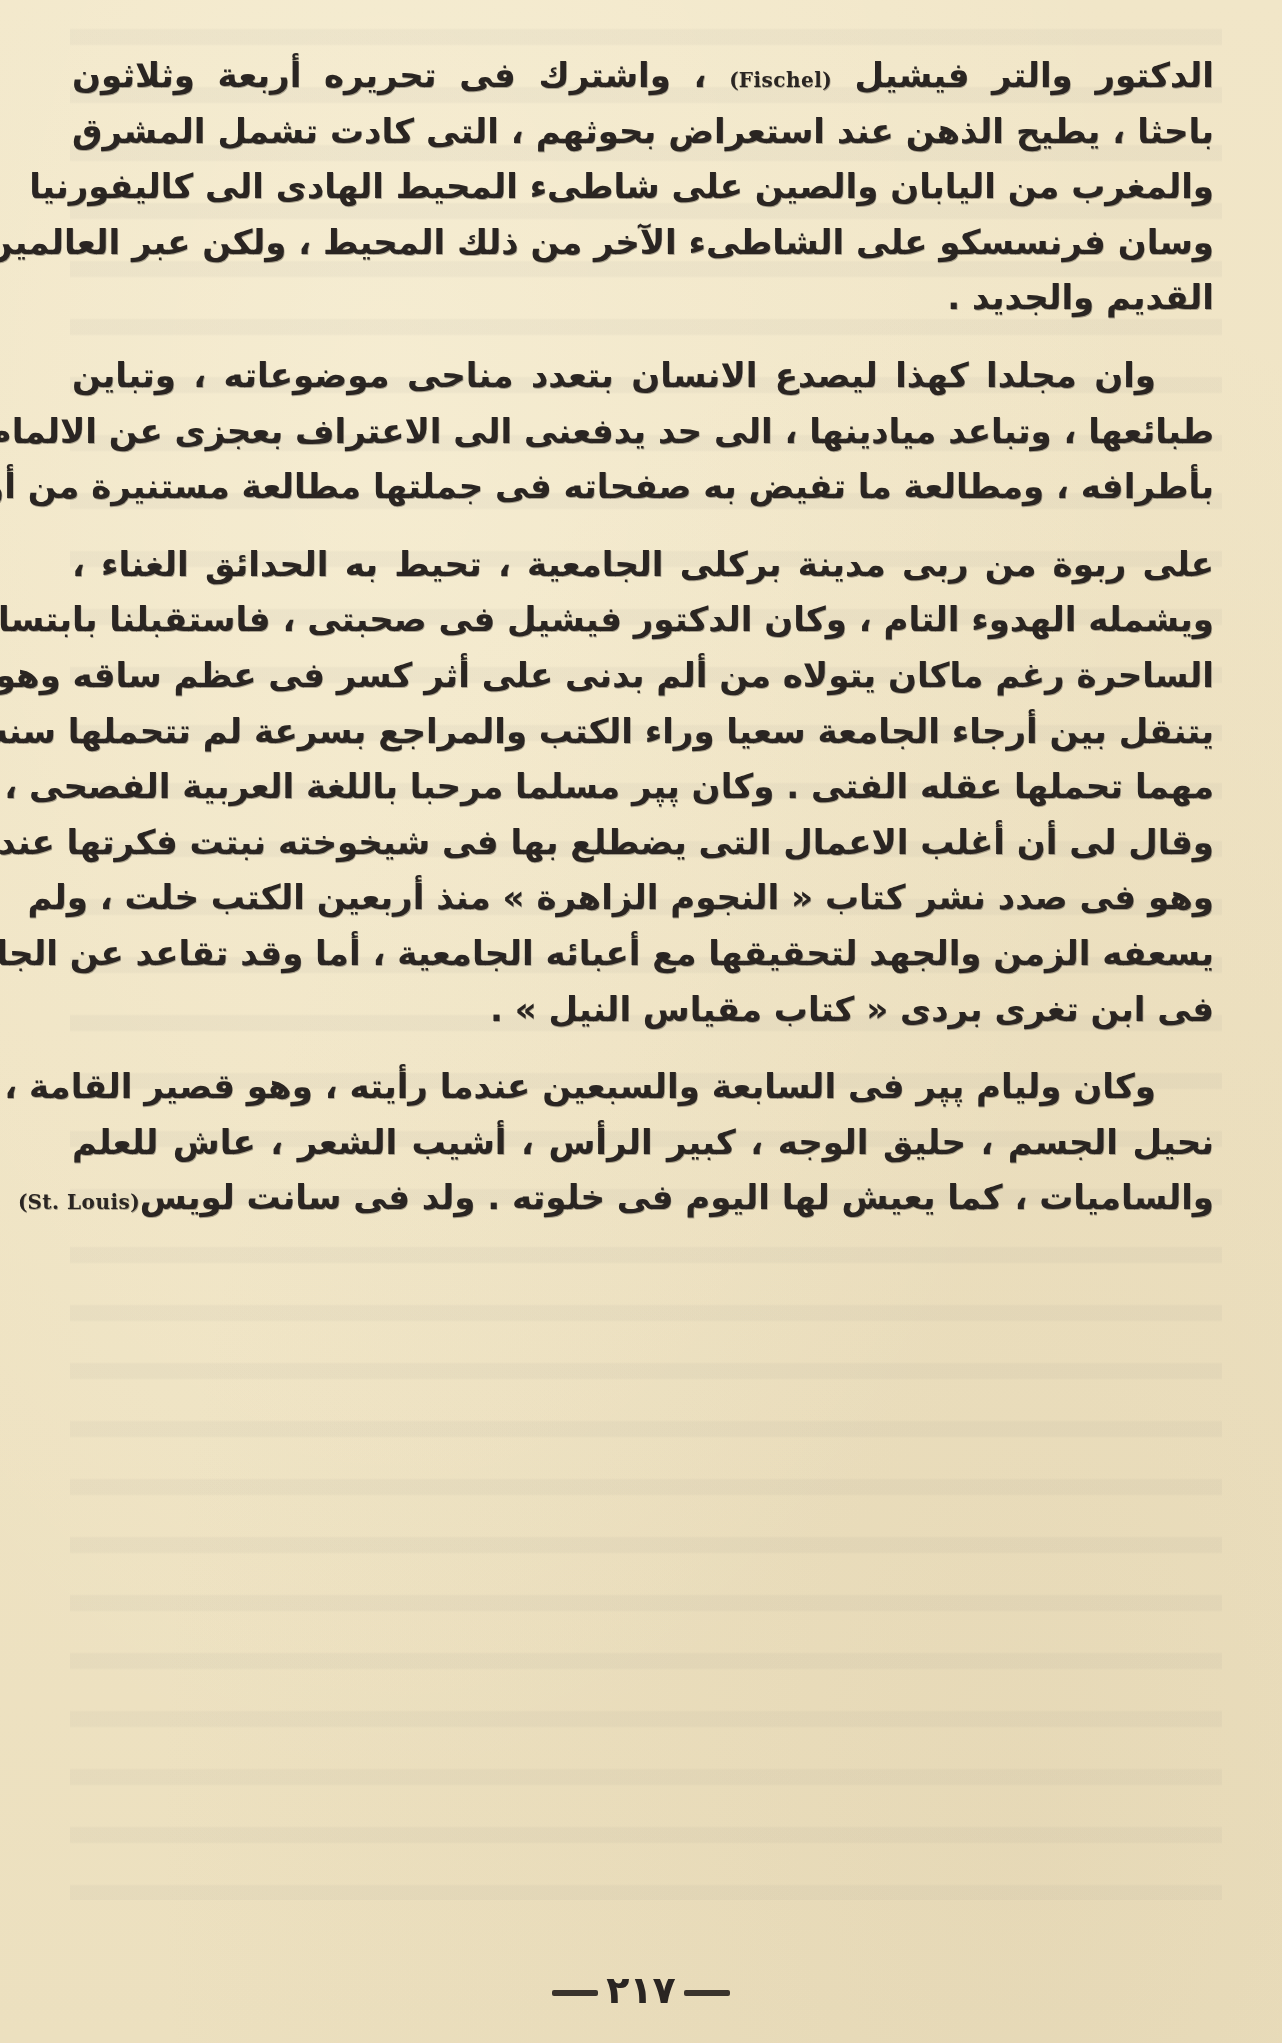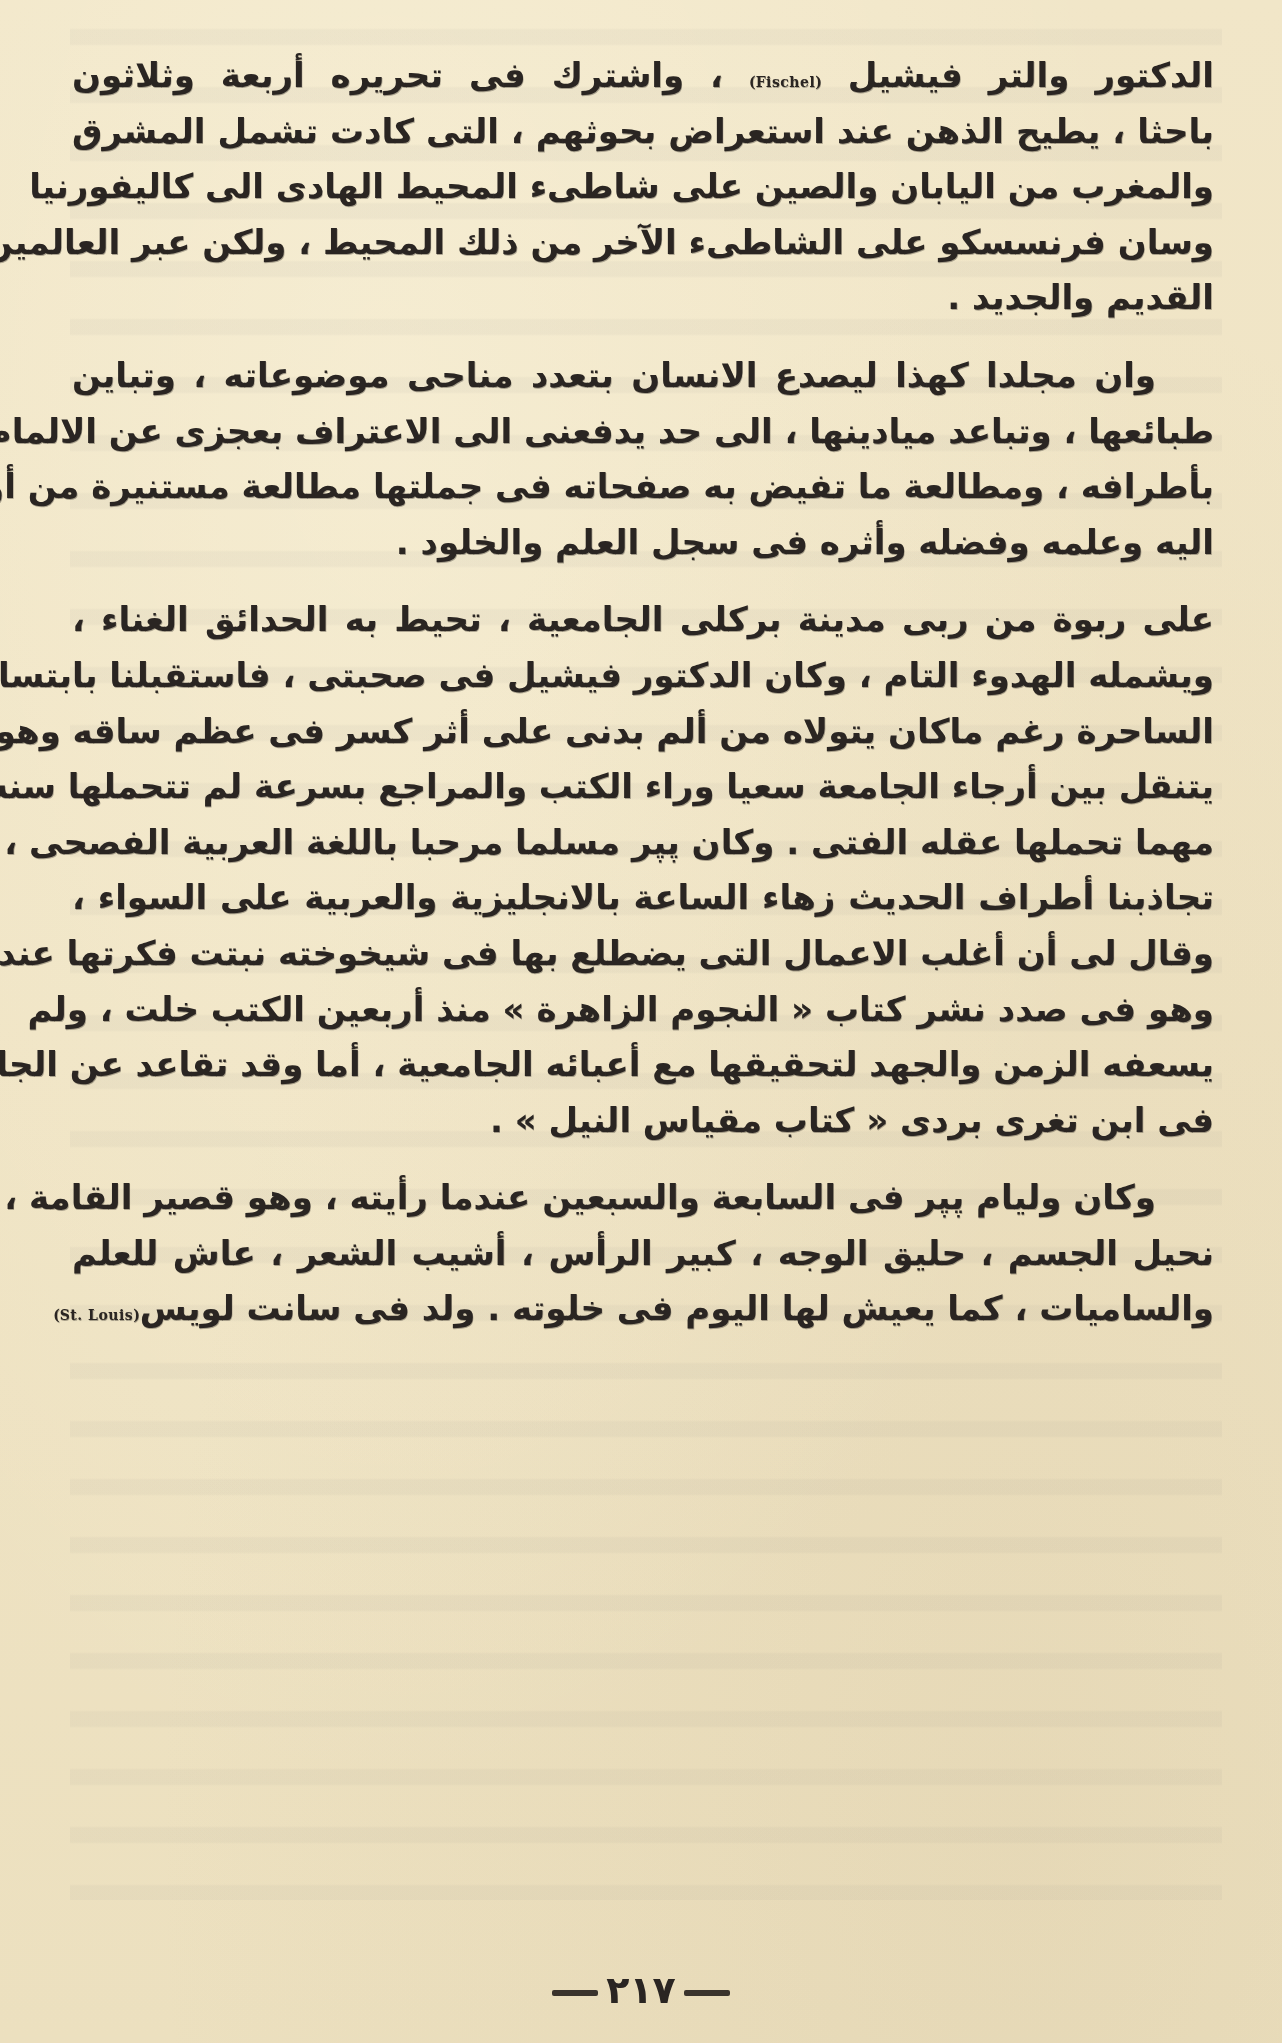--- a/index.html
+++ b/index.html
@@ -71,21 +71,21 @@
       padding-right: 58px;
     }
     .para {
       display: block;
     }
     .para + .para {
       margin-top: 22px;
     }
     .latin {
       font-family: "DejaVu Serif", serif;
-      font-size: 14px;
+      font-size: 20px;
       font-weight: bold;
       direction: ltr;
       unicode-bidi: embed;
       letter-spacing: 0.5px;
       margin-top: 16px;
     }
     .page-number {
       position: absolute;
       left: 0;
       width: 1282px;
@@ -120,30 +120,28 @@
       <span class="line">باحثا ، يطيح الذهن عند استعراض بحوثهم ، التى كادت تشمل المشرق</span>
       <span class="line">والمغرب من اليابان والصين على شاطىء المحيط الهادى الى كاليفورنيا</span>
       <span class="line">وسان فرنسسكو على الشاطىء الآخر من ذلك المحيط ، ولكن عبر العالمين</span>
       <span class="line last">القديم والجديد .</span>
     </div>
 
     <div class="para">
       <span class="line indent">وان مجلدا كهذا ليصدع الانسان بتعدد مناحى موضوعاته ، وتباين</span>
       <span class="line">طبائعها ، وتباعد ميادينها ، الى حد يدفعنى الى الاعتراف بعجزى عن الالمام</span>
       <span class="line">بأطرافه ، ومطالعة ما تفيض به صفحاته فى جملتها مطالعة مستنيرة من أولها</span>
-      <span class="line last">اليه وعلمه وفضله وأثره فى سجل العلم والخلود .</span>
     </div>
 
     <div class="para">
       <span class="line">على ربوة من ربى مدينة بركلى الجامعية ، تحيط به الحدائق الغناء ،</span>
       <span class="line">ويشمله الهدوء التام ، وكان الدكتور فيشيل فى صحبتى ، فاستقبلنا بابتسامته</span>
       <span class="line">الساحرة رغم ماكان يتولاه من ألم بدنى على أثر كسر فى عظم ساقه وهو</span>
       <span class="line">يتنقل بين أرجاء الجامعة سعيا وراء الكتب والمراجع بسرعة لم تتحملها سنه</span>
       <span class="line">مهما تحملها عقله الفتى . وكان پپر مسلما مرحبا باللغة العربية الفصحى ،</span>
-      <span class="line">تجاذبنا أطراف الحديث زهاء الساعة بالانجليزية والعربية على السواء ،</span>
       <span class="line">وقال لى أن أغلب الاعمال التى يضطلع بها فى شيخوخته نبتت فكرتها عنده</span>
       <span class="line">وهو فى صدد نشر كتاب « النجوم الزاهرة » منذ أربعين الكتب خلت ، ولم</span>
       <span class="line">يسعفه الزمن والجهد لتحقيقها مع أعبائه الجامعية ، أما وقد تقاعد عن الجامعة</span>
       <span class="line last">فى ابن تغرى بردى « كتاب مقياس النيل » .</span>
     </div>
 
     <div class="para">
       <span class="line indent">وكان وليام پپر فى السابعة والسبعين عندما رأيته ، وهو قصير القامة ،</span>
       <span class="line">نحيل الجسم ، حليق الوجه ، كبير الرأس ، أشيب الشعر ، عاش للعلم</span>
       <span class="line"><span>والساميات ، كما يعيش لها اليوم فى خلوته . ولد فى سانت لويس</span><span class="latin">(St. Louis)</span></span>

